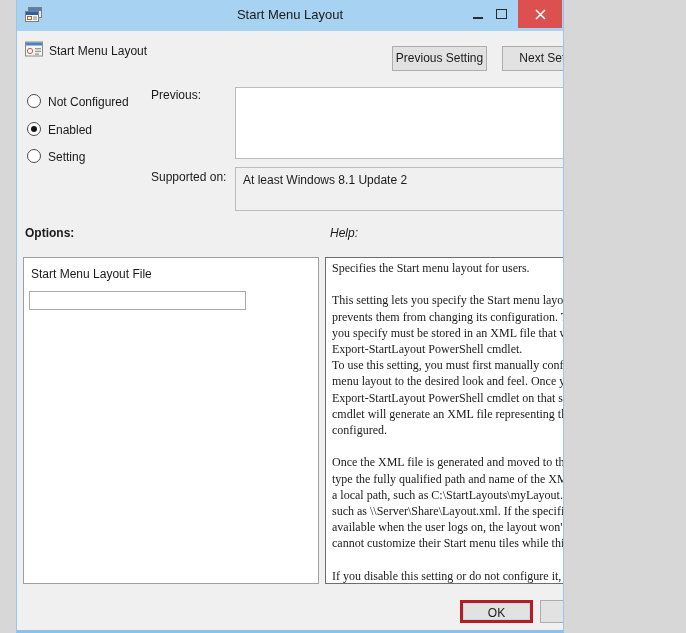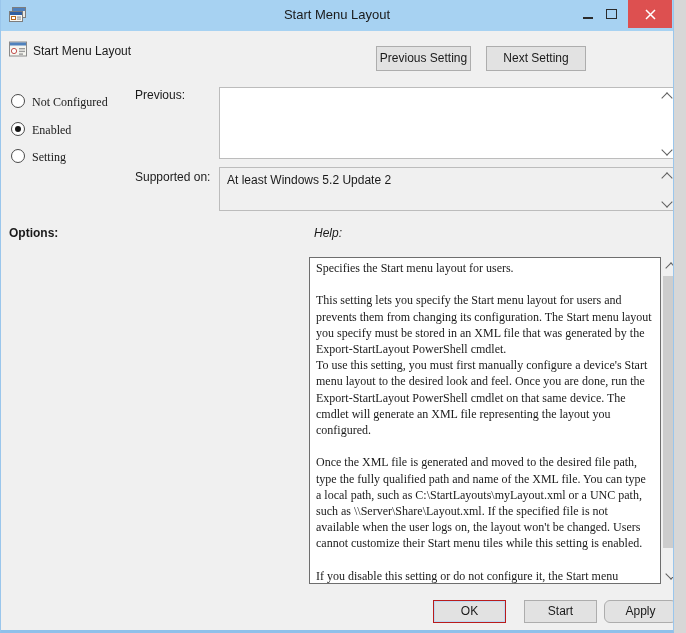--- a/index.html
+++ b/index.html
@@ -1,27 +1,28 @@
 <!DOCTYPE html>
 <html><head>
 <meta charset="utf-8">
 <style>
   * { box-sizing: border-box; margin: 0; padding: 0; }
   html,body { background:#d7d7d7; }
   .window {
     position: relative;
-    width: 674px; height: 633px;
+    width: 548px; height: 633px;
     background: #f0f0f0;
     font-family: "Liberation Sans", "DejaVu Sans", sans-serif;
     font-size: 12px;
     color: #1a1a1a;
     border-left: 1px solid #9ac6ec;
     border-right: 1px solid #9ac6ec;
     border-bottom: 3px solid #8fc0ea;
     overflow: hidden;
+    margin-left: 16px;
   }
   .abs { position: absolute; }
 
   
   .titlebar { position:absolute; top:0; left:0; right:0; height:31px; background:#a7d2f2; }
   .titlebar-text { position:absolute; top:7px; left:0; width:100%; text-align:center; font-size:13px; color:#1a1a1a; }
   .app-icon { position:absolute; left:8px; top:7px; width:17px; height:16px; }
   .ctl-min-hit { position:absolute; right:74px; top:0; width:22px; height:28px; }
   .ctl-min-glyph { position:absolute; left:6px; top:17px; width:10px; height:2px; background:#2b2b2b; }
   .ctl-max-hit { position:absolute; right:50px; top:0; width:24px; height:28px; }
@@ -51,21 +52,21 @@
     width:14px; height:14px;
     border:1px solid #4a4a4a;
     border-radius:50%;
     background:#fff;
   }
   .radio-circle.selected::after {
     content:""; display:block;
     width:6px; height:6px; margin:3px;
     background:#141414; border-radius:50%;
   }
-  .radio-label { position:absolute; left:21px; top:2px; white-space:nowrap;font-family:Liberation Serif, serif; }
+  .radio-label { position:absolute; left:21px; top:2px; white-space:nowrap; }
 
   
   .lbl { position:absolute; white-space:nowrap; }
   .comment-box { left:218px; top:87px; width:458px; height:72px; background:#fff; border:1px solid #bcbcbc; }
   .supported-box { left:218px; top:167px; width:458px; height:44px; background:#f0f0f0; border:1px solid #bcbcbc; }
   .supported-text { position:absolute; left:7px; top:5px; }
   .chev { width:8px; height:8px; border-right:1px solid #5f5f5f; border-bottom:1px solid #5f5f5f; }
   .chev-up { transform: rotate(-135deg); }
   .chev-down { transform: rotate(45deg); }
   .box-chev-top { position:absolute; right:5px; top:6px; }
@@ -90,22 +91,22 @@
   .scrollbar { left:661px; top:257px; width:18px; height:327px; background:#f0f0f0; }
   .sb-btn { position:absolute; left:0; width:18px; height:17px; }
   .sb-up { top:0; }
   .sb-down { bottom:0; }
   .sb-btn .chev { position:absolute; left:5px; }
   .sb-up .chev { top:7px; }
   .sb-down .chev { top:3px; }
   .sb-thumb { position:absolute; left:1px; top:19px; width:16px; height:272px; background:#cdcdcd; }
 
   
-  .btn-ok { left:432px; top:600px; width:73px; height:23px; line-height:21px;
-            border:1px solid #b91c1c; box-shadow: inset 0 0 0 1px #bcd9f3; }
+  .btn-ok { left:443px; top:600px; width:73px; height:23px; line-height:21px;
+            border:3px solid #b91c1c; box-shadow: inset 0 0 0 1px #bcd9f3; }
   .btn-cancel { left:523px; top:600px; width:73px; height:23px; line-height:21px; }
   .btn-apply { left:603px; top:600px; width:73px; height:23px; line-height:21px;border-radius:6px; }
 </style>
 </head>
 <body>
 
 <div class="window">
 
   <div class="titlebar">
     <svg class="app-icon" viewBox="0 0 17 16">
@@ -159,28 +160,32 @@
 
   <div class="lbl" style="left:134px; top:88px;">Previous:</div>
   <div class="abs comment-box">
     <span></span>
     <div class="chev chev-up box-chev-top"></div>
     <div class="chev chev-down box-chev-bottom"></div>
   </div>
 
   <div class="lbl" style="left:134px; top:170px;">Supported on:</div>
   <div class="abs supported-box">
-    <div class="supported-text">At least Windows 5.2 Update 2</div>
+    <div class="supported-text">At least Windows 8.1 Update 2</div>
     <div class="chev chev-up box-chev-top"></div>
     <div class="chev chev-down box-chev-bottom"></div>
   </div>
 
   <div class="lbl" style="left:8px; top:226px;font-weight:bold;">Options:</div>
   <div class="lbl" style="left:313px; top:226px;font-style:italic;">Help:</div>
 
+  <div class="abs options-panel">
+    <div class="options-field-label">Start Menu Layout File</div>
+    <input class="options-input" type="text" value="" style="">
+  </div>
 
   <div class="abs help-panel">
     <div class="help-text">Specifies the Start menu layout for users.
 
 This setting lets you specify the Start menu layout for users and prevents them from changing its configuration. The Start menu layout you specify must be stored in an XML file that was generated by the Export-StartLayout PowerShell cmdlet.
 To use this setting, you must first manually configure a device's Start menu layout to the desired look and feel. Once you are done, run the Export-StartLayout PowerShell cmdlet on that same device. The cmdlet will generate an XML file representing the layout you configured.
 
 Once the XML file is generated and moved to the desired file path, type the fully qualified path and name of the XML file. You can type a local path, such as C:\StartLayouts\myLayout.xml or a UNC path, such as \\Server\Share\Layout.xml. If the specified file is not available when the user logs on, the layout won't be changed. Users cannot customize their Start menu tiles while this setting is enabled.
 
 If you disable this setting or do not configure it, the Start menu</div>

